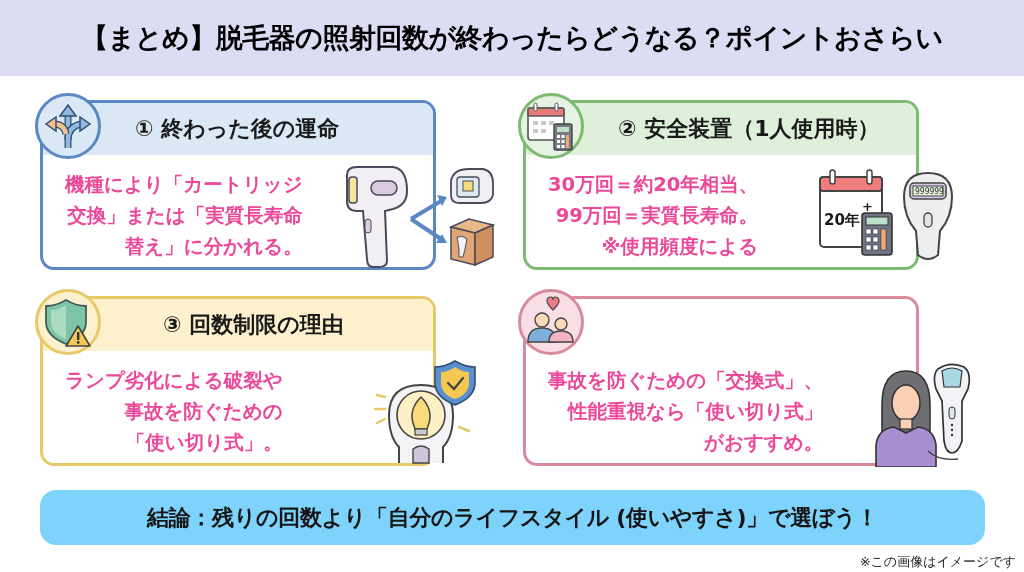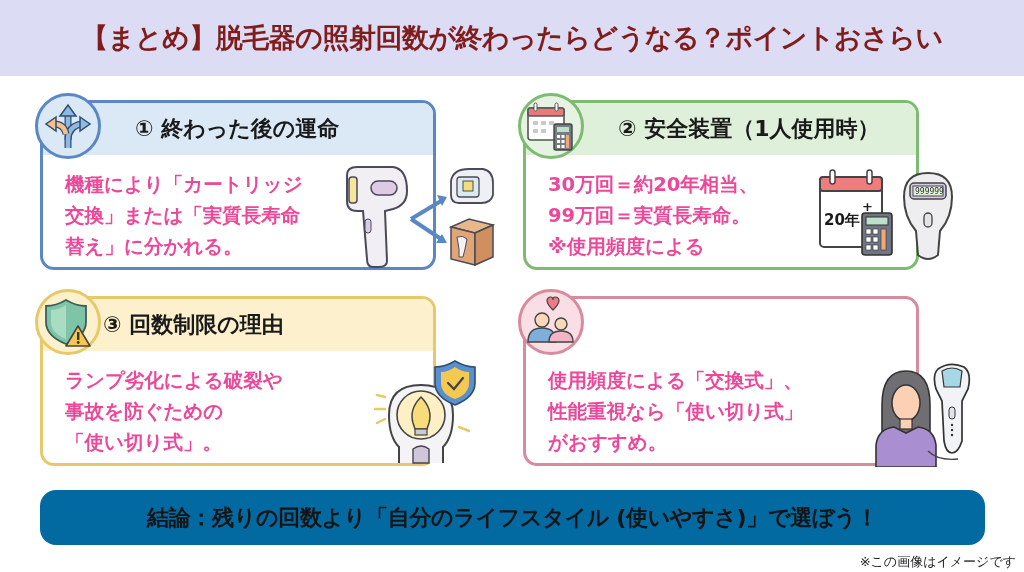--- a/index.html
+++ b/index.html
@@ -1,43 +1,43 @@
 <!DOCTYPE html>
 <html><head>
 <meta charset="utf-8">
 <style>
   html,body{margin:0;padding:0;}
   body{width:1024px;height:572px;background:#ffffff;position:relative;overflow:hidden;
        font-family:"DejaVu Sans","Liberation Sans",sans-serif;color:#1a1a1a;}
   .header{position:absolute;left:0;top:0;width:1024px;height:76px;background:#dcdcf4;
           display:flex;align-items:center;justify-content:center;}
-  .header-title{font-size:27px;font-weight:bold;letter-spacing:-0.5px;color:#7f1d1d;}
+  .header-title{font-size:27px;font-weight:bold;letter-spacing:-0.5px;color:#000000;}
   .card{position:absolute;width:396px;height:170px;border:3px solid;border-radius:14px;
-        background:#fff;box-sizing:border-box;}
+        background:#fff;box-sizing:border-box;text-align:right;}
   .card-head{position:absolute;left:0;top:0;right:0;height:52px;border-radius:11px 11px 0 0;
              display:flex;align-items:center;}
   .card-title{font-size:22px;font-weight:bold;color:#1a1a1a;white-space:nowrap;}
   .icon-circle{position:absolute;width:66px;height:66px;border-radius:50%;border:3px solid;
                left:-8px;top:-10px;box-sizing:border-box;display:flex;align-items:center;justify-content:center;z-index:2;}
   .card-body{position:absolute;left:22px;top:66px;font-size:19.5px;font-weight:bold;line-height:31px;color:#ec4899;}
   .card-body div{white-space:nowrap;}
   .illus{position:absolute;}
   .c1{left:40px;top:100px;border-color:#5b87c5;}
   .c1 .card-head{background:#dbe9f7;}
   .c1 .icon-circle{border-color:#5b87c5;background:#dbe9f7;}
   .c2{left:523px;top:100px;border-color:#7dbb72;}
   .c2 .card-head{background:#dff0da;}
   .c2 .icon-circle{border-color:#7dbb72;background:#e6f3e2;}
   .c3{left:40px;top:296px;border-color:#e7c96a;}
   .c3 .card-head{background:#fcf1cc;}
   .c3 .icon-circle{border-color:#e7c96a;background:#fcf1cc;}
   .c4{left:523px;top:296px;border-color:#d98b9e;}
   .c4 .card-head{background:#f9dfe5;}
   .c4 .icon-circle{border-color:#d98b9e;background:#f9dfe5;}
-  .conclusion{position:absolute;left:40px;top:490px;width:945px;height:55px;background:#0369a1;
+  .conclusion{position:absolute;left:40px;top:490px;width:945px;height:55px;background:#7dd3fc;
               border-radius:16px;display:flex;align-items:center;justify-content:center;}
   .conclusion-text{font-size:22px;font-weight:bold;color:#151515;letter-spacing:-0.3px;}
   .footnote{position:absolute;right:8px;top:553px;font-size:13px;color:#222;}
 </style>
 </head>
 <body>
 
 <div class="header">
   <span class="header-title">【まとめ】脱毛器の照射回数が終わったらどうなる？ポイントおさらい</span>
 </div>
@@ -147,21 +147,21 @@
       <rect x="94" y="16" width="36" height="16" rx="4" fill="#d8c9e6" stroke="#444" stroke-width="1.5"></rect>
       <rect x="97" y="19" width="30" height="10" fill="#dff0d8" stroke="#444" stroke-width="1"></rect>
       <text x="99" y="27" font-size="8" fill="#333" font-family="DejaVu Sans Mono, monospace">999999</text>
       <rect x="108" y="46" width="8" height="14" rx="4" fill="#e4e4e8" stroke="#444" stroke-width="1.3"></rect>
     </svg>
   </div>
 </div>
 
 <div class="card c3">
   <div class="card-head">
-    <span class="card-title" style="margin-left:60px">③ 回数制限の理由</span>
+    <span class="card-title" style="margin-left:120px">③ 回数制限の理由</span>
   </div>
   <div class="icon-circle">
     <svg width="52" height="52" viewBox="0 0 52 52">
       <path d="M24 4 Q14 10 4 10 L4 26 Q4 40 24 48 Q44 40 44 26 L44 10 Q34 10 24 4 Z" fill="#7fc4a6" stroke="#3f5f55" stroke-width="1.8"></path>
       <path d="M24 9 Q16 14 9 14 L9 26 Q9 37 24 43 Z" fill="#a9dcc3"></path>
       <path d="M36 30 L48 50 L24 50 Z" fill="#f5c851" stroke="#444" stroke-width="1.6" stroke-linejoin="round"></path>
       <rect x="35" y="36" width="2.4" height="8" fill="#333"></rect>
       <circle cx="36.2" cy="46.5" r="1.4" fill="#333"></circle>
     </svg>
   </div>
@@ -194,21 +194,21 @@
   <div class="icon-circle">
     <svg width="52" height="52" viewBox="0 0 52 52">
       <path d="M28 14 Q22 8 22 5 Q22 1 26 1 Q28 1 28 4 Q28 1 30 1 Q34 1 34 5 Q34 8 28 14 Z" fill="#ec7b85" stroke="#444" stroke-width="1.2"></path>
       <circle cx="17" cy="24" r="7" fill="#fbd9b8" stroke="#444" stroke-width="1.4"></circle>
       <path d="M3 46 Q3 32 17 32 Q31 32 31 46 Z" fill="#7eaedc" stroke="#444" stroke-width="1.4"></path>
       <circle cx="36" cy="28" r="6" fill="#fbd9b8" stroke="#444" stroke-width="1.4"></circle>
       <path d="M24 46 Q24 35 36 35 Q48 35 48 46 Z" fill="#f3b4c6" stroke="#444" stroke-width="1.4"></path>
     </svg>
   </div>
   <div class="card-body">
-    <div>使用頻度による「交換式」、</div>
+    <div>事故を防ぐための「交換式」、</div>
     <div>性能重視なら「使い切り式」</div>
     <div>がおすすめ。</div>
   </div>
   <div class="illus" style="left:342px;top:62px">
     <svg width="110" height="106" viewBox="0 0 110 106">
       <path d="M14 98 L14 44 Q14 10 38 10 Q62 10 62 44 L62 98 Z" fill="#6f6f73" stroke="#333" stroke-width="1.6"></path>
       <ellipse cx="38" cy="42" rx="14" ry="18" fill="#fbd0b4" stroke="#333" stroke-width="1.5"></ellipse>
       <rect x="32" y="58" width="12" height="10" fill="#fbd0b4" stroke="#333" stroke-width="1.2"></rect>
       <path d="M8 106 L8 84 Q10 68 26 66 L38 72 L50 66 Q66 68 68 84 L68 106 Z" fill="#a98fd2" stroke="#333" stroke-width="1.6"></path>
       <path d="M60 90 Q70 100 90 98" stroke="#444" stroke-width="1.4" fill="none"></path>

